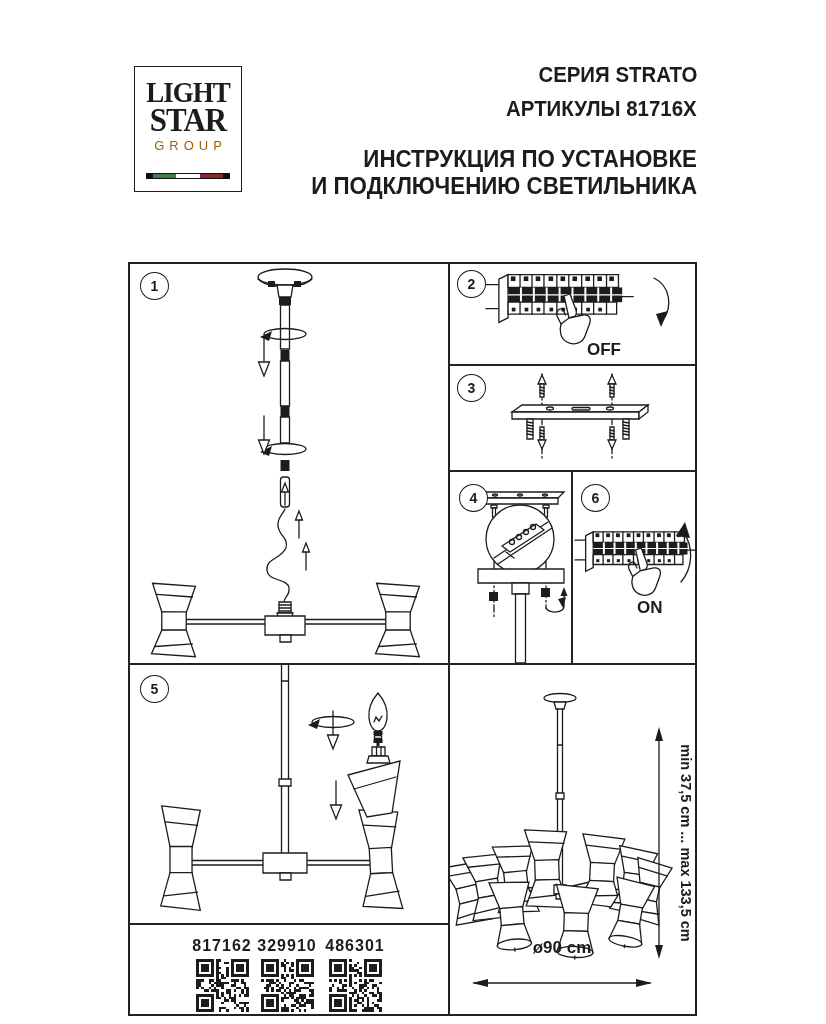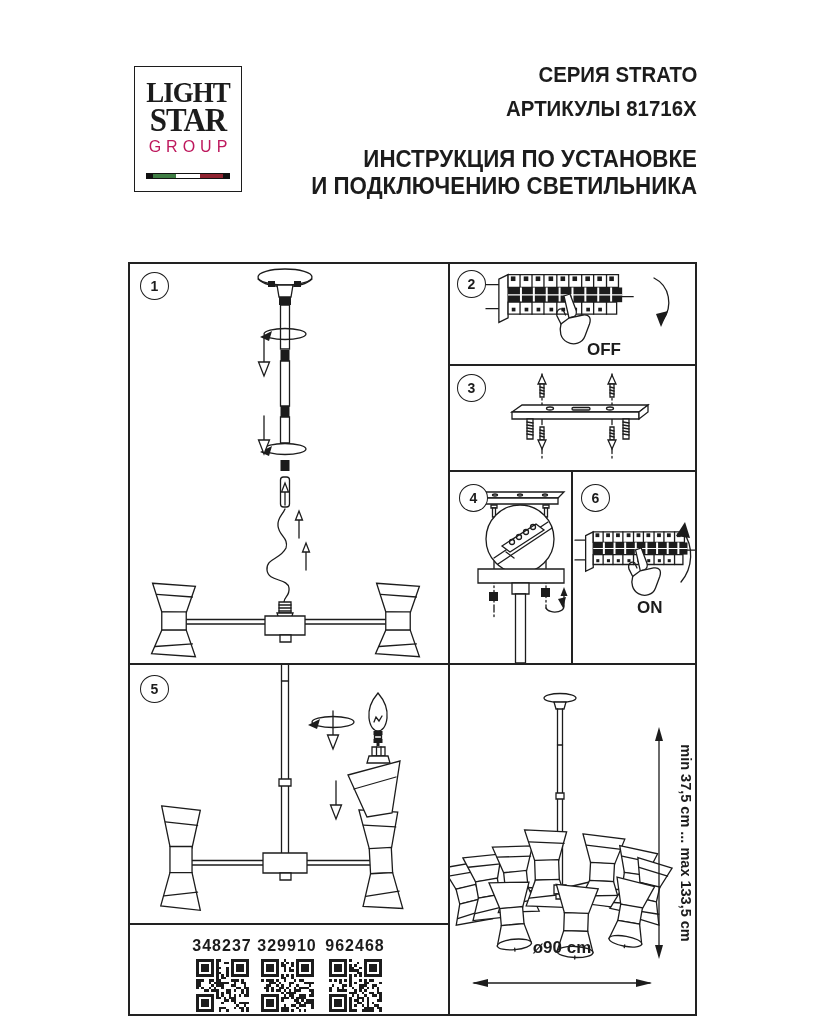--- a/index.html
+++ b/index.html
@@ -4,21 +4,21 @@
 <style>
   html,body{margin:0;padding:0;background:#fff;}
   .page{position:relative;width:826px;height:1024px;background:#fff;overflow:hidden;
         font-family:"Liberation Sans",sans-serif;color:#1c1c1c;border-radius:11px;}
   
   .logo{position:absolute;left:134px;top:66px;width:108px;height:126px;border:1.5px solid #1c1c1c;box-sizing:border-box;}
   .logo-light{margin-top:13px;text-align:center;font-family:"Liberation Serif",serif;font-weight:bold;
               font-size:27px;line-height:25px;letter-spacing:-1px;transform:scaleY(1.12);}
   .logo-star{text-align:center;font-family:"Liberation Serif",serif;font-weight:bold;
              font-size:31px;line-height:29px;letter-spacing:-1px;transform:scaleY(1.12);}
-  .logo-group{margin-top:4px;text-align:center;font-size:16px;letter-spacing:5px;padding-left:5px;color:#be185d;}
+  .logo-group{margin-top:4px;text-align:center;font-size:13px;letter-spacing:5px;padding-left:5px;color:#a16207;}
   .logo-flag{position:absolute;left:11px;right:11px;bottom:12px;height:6px;display:flex;border:1px solid #111;box-sizing:border-box;}
   .logo-flag span{height:100%;}
   .fseg1,.fseg5{width:7%;}
   .fseg2,.fseg4{width:28%;}
   .fseg3{width:30%;}
   .hdr{position:absolute;right:129px;text-align:right;font-weight:bold;
        transform:scaleX(.95);transform-origin:100% 50%;white-space:nowrap;}
   .hdr-series{top:63px;font-size:21.5px;}
   .hdr-articles{top:97px;font-size:21.5px;}
   .hdr-title{top:146px;font-size:23.5px;line-height:27px;}
@@ -379,21 +379,21 @@
           <rect class="f" x="246.5" y="78" width="3" height="3"></rect>
         </g>
         <use href="#twist" x="-26" y="-9" width="52" height="18" transform="translate(203,57)"></use>
         <use href="#darrow" x="-7" y="0" width="14" height="40" transform="translate(203,46)"></use>
         <use href="#darrow" x="-7" y="0" width="14" height="40" transform="translate(206,116)"></use>
       </svg>
     </div>
 
     <div class="panel" style="left:0;top:661px;width:318px;height:87px;">
       <div class="qr-item" style="left:52px;top:12px;">
-        <div class="qr-label">348237</div>
+        <div class="qr-label">817162</div>
         <div class="qr-box qr">
             <svg width="53" height="53" viewBox="0 0 21 21" shape-rendering="crispEdges" fill="#1c1c1c">
               <rect x="8" y="0" width="1" height="1"></rect>
               <rect x="9" y="0" width="1" height="1"></rect>
               <rect x="8" y="1" width="1" height="1"></rect>
               <rect x="11" y="1" width="1" height="1"></rect>
               <rect x="12" y="1" width="1" height="1"></rect>
               <rect x="8" y="2" width="1" height="1"></rect>
               <rect x="8" y="3" width="1" height="1"></rect>
               <rect x="9" y="3" width="1" height="1"></rect>
@@ -637,21 +637,21 @@
               <path fill-rule="evenodd" d="M0,0h7v7h-7z M1,1v5h5v-5z"></path>
               <rect x="2" y="2" width="3" height="3"></rect>
               <path fill-rule="evenodd" d="M14,0h7v7h-7z M15,1v5h5v-5z"></path>
               <rect x="16" y="2" width="3" height="3"></rect>
               <path fill-rule="evenodd" d="M0,14h7v7h-7z M1,15v5h5v-5z"></path>
               <rect x="2" y="16" width="3" height="3"></rect>
             </svg>
           </div>
       </div>
       <div class="qr-item" style="left:185px;top:12px;">
-        <div class="qr-label">962468</div>
+        <div class="qr-label">486301</div>
         <div class="qr-box qr">
             <svg width="53" height="53" viewBox="0 0 21 21" shape-rendering="crispEdges" fill="#1c1c1c">
               <rect x="8" y="0" width="1" height="1"></rect>
               <rect x="11" y="1" width="1" height="1"></rect>
               <rect x="8" y="2" width="1" height="1"></rect>
               <rect x="10" y="2" width="1" height="1"></rect>
               <rect x="8" y="3" width="1" height="1"></rect>
               <rect x="9" y="3" width="1" height="1"></rect>
               <rect x="12" y="3" width="1" height="1"></rect>
               <rect x="8" y="4" width="1" height="1"></rect>

